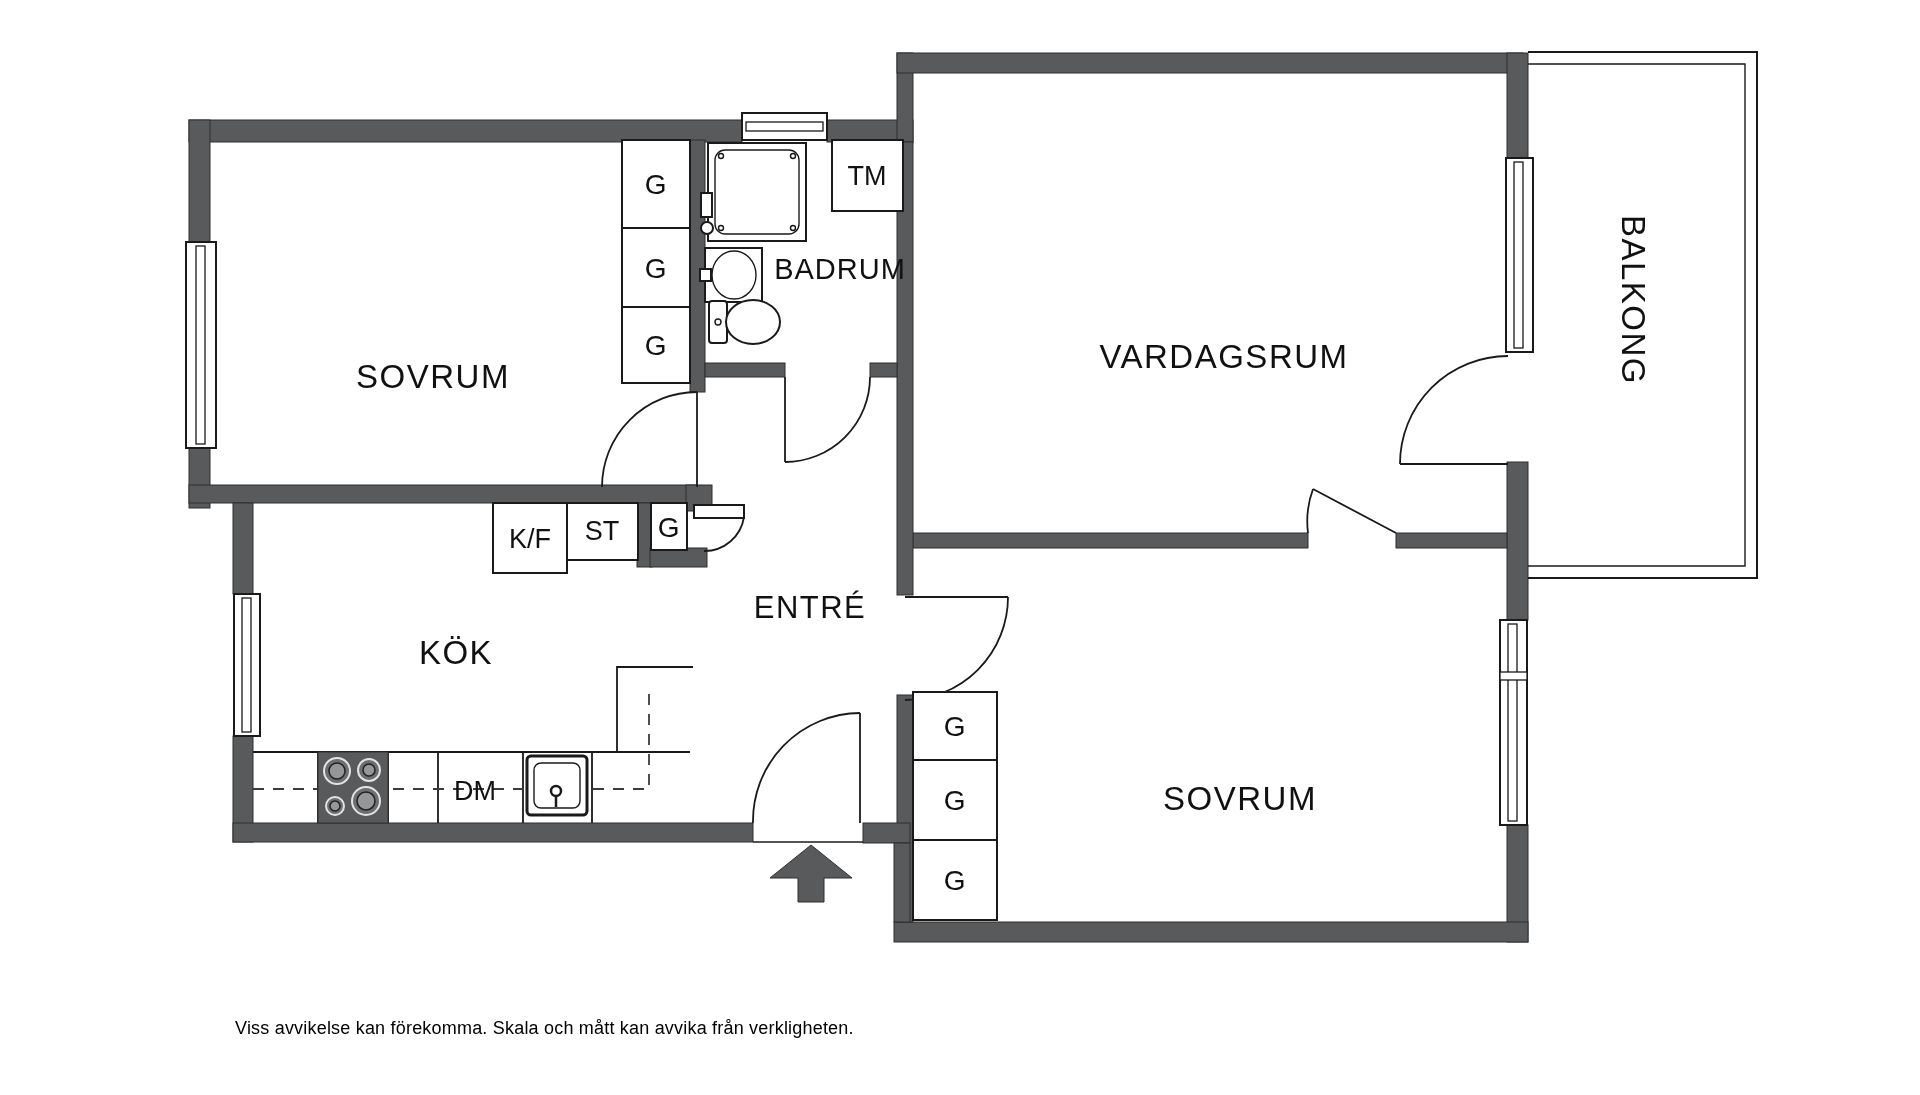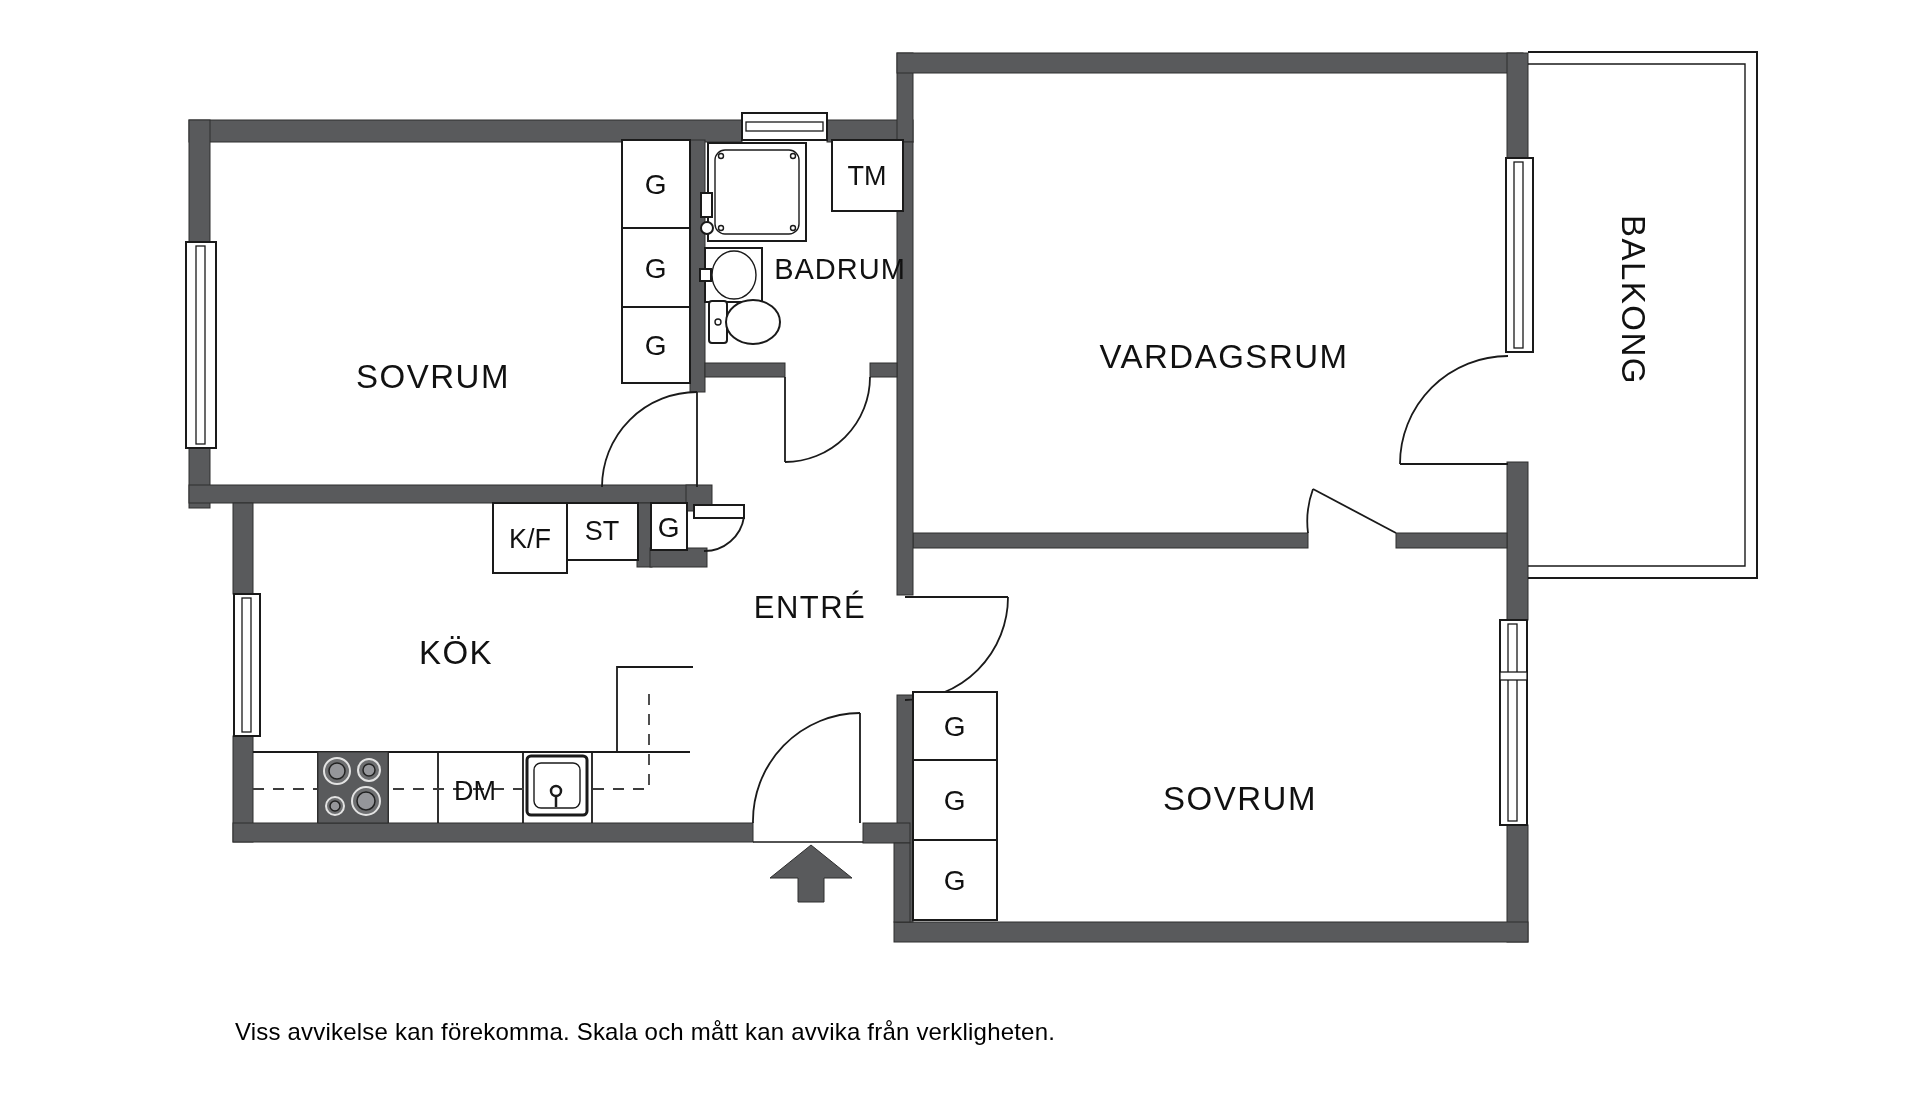--- a/index.html
+++ b/index.html
@@ -11,21 +11,21 @@
   .small-label { font-size:27px; }
   .badrum-label{ font-size:29px; letter-spacing:1px; }
   .win   { fill:#ffffff; stroke:#1a1a1a; stroke-width:2; }
   .win-i { fill:#ffffff; stroke:#1a1a1a; stroke-width:1.3; }
   .fixt  { fill:#ffffff; stroke:#1a1a1a; stroke-width:2; }
   .fixt-thin { fill:none; stroke:#1a1a1a; stroke-width:1.4; }
   .door  { fill:none; stroke:#1a1a1a; stroke-width:1.8; }
   .closet{ fill:#ffffff; stroke:#1a1a1a; stroke-width:2; }
   .counter { fill:none; stroke:#1a1a1a; stroke-width:1.8; }
   .dash  { fill:none; stroke:#3c3c3c; stroke-width:1.8; stroke-dasharray:11 9; }
-  .disclaimer { position:absolute; left:235px; top:1018px; font-size:24px; color:#000;
+  .disclaimer { position:absolute; left:235px; top:1018px; font-size:18px; color:#000;
                 letter-spacing:0.2px; }
 </style>
 </head>
 <body>
 
 <div class="stage">
 <svg width="1920" height="1095" viewBox="0 0 1920 1095">
 
   <rect x="0" y="0" width="1920" height="1095" fill="#ffffff"></rect>
 

